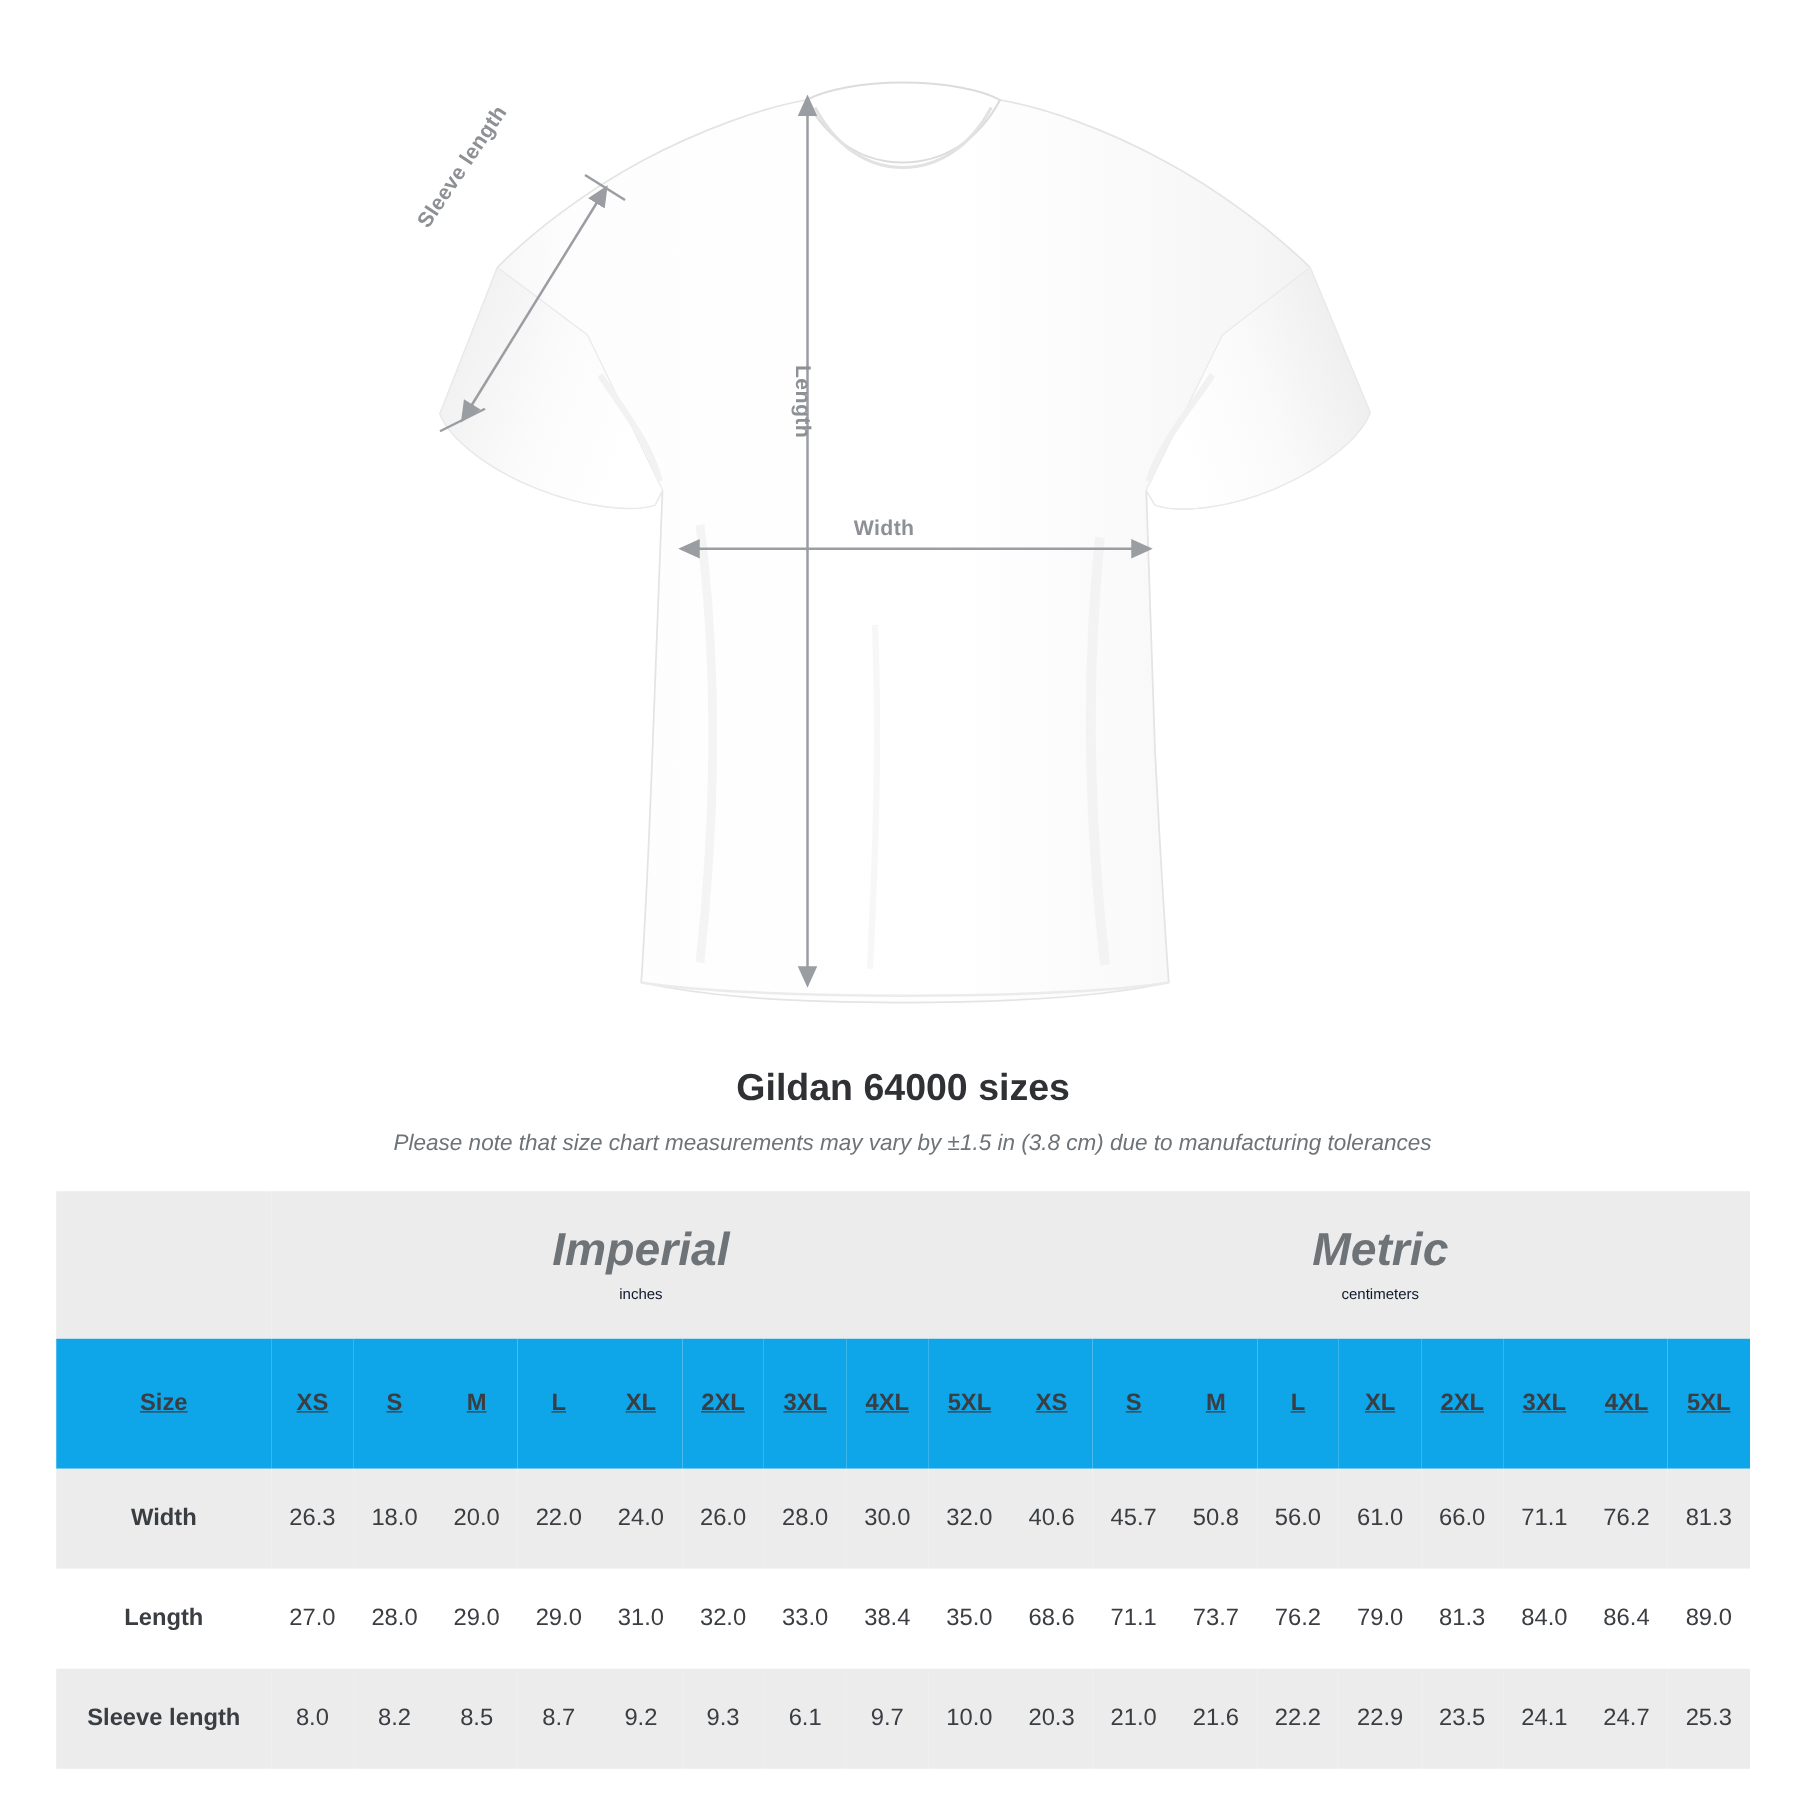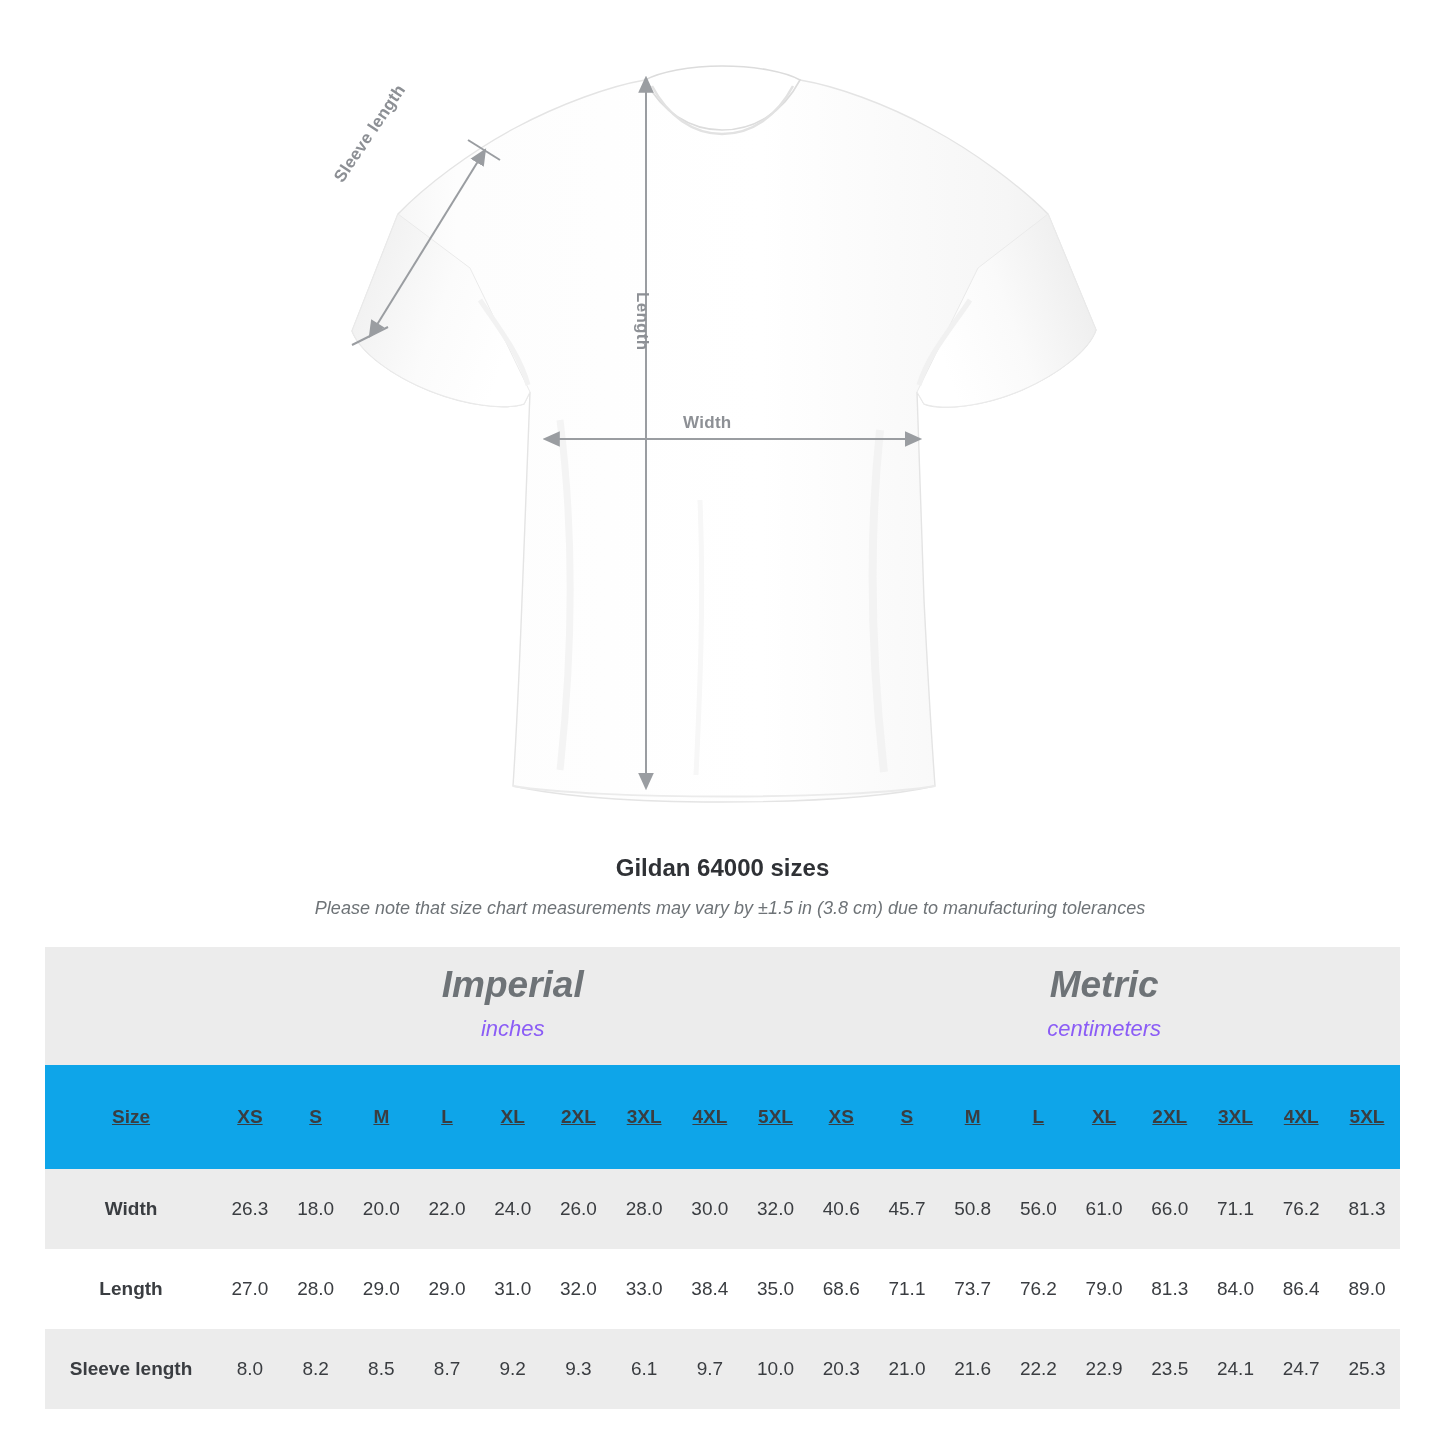--- a/index.html
+++ b/index.html
@@ -55,21 +55,21 @@
     left: 683px;
     top: 413px;
   }
 
   
   .heading-block {
     text-align: center;
     margin-top: 24px;
   }
   .chart-title {
-    font-size: 24px;
+    font-size: 30px;
     font-weight: bold;
     color: #2f3135;
     margin: 0;
   }
   .chart-note {
     font-size: 18px;
     font-style: italic;
     color: #6e7377;
     margin: 16px 0 0 0;
     padding-left: 15px;
@@ -97,23 +97,22 @@
     vertical-align: middle;
   }
   .unit-name {
     font-size: 37px;
     font-style: italic;
     font-weight: bold;
     color: #6e7377;
     line-height: 1.25;
   }
   .unit-sub {
-    font-size: 22px;
-    font-style: italic;
-    color: #8b5cf6;
+    font-size: 12px;
+    color: #0f172a;
     line-height: 1.9;
   }
   .head-row td {
     background: #0ea5e9;
     height: 104px;
     font-weight: bold;
     font-size: 20px;
     color: #3a3d41;
     text-decoration: underline;
   }

